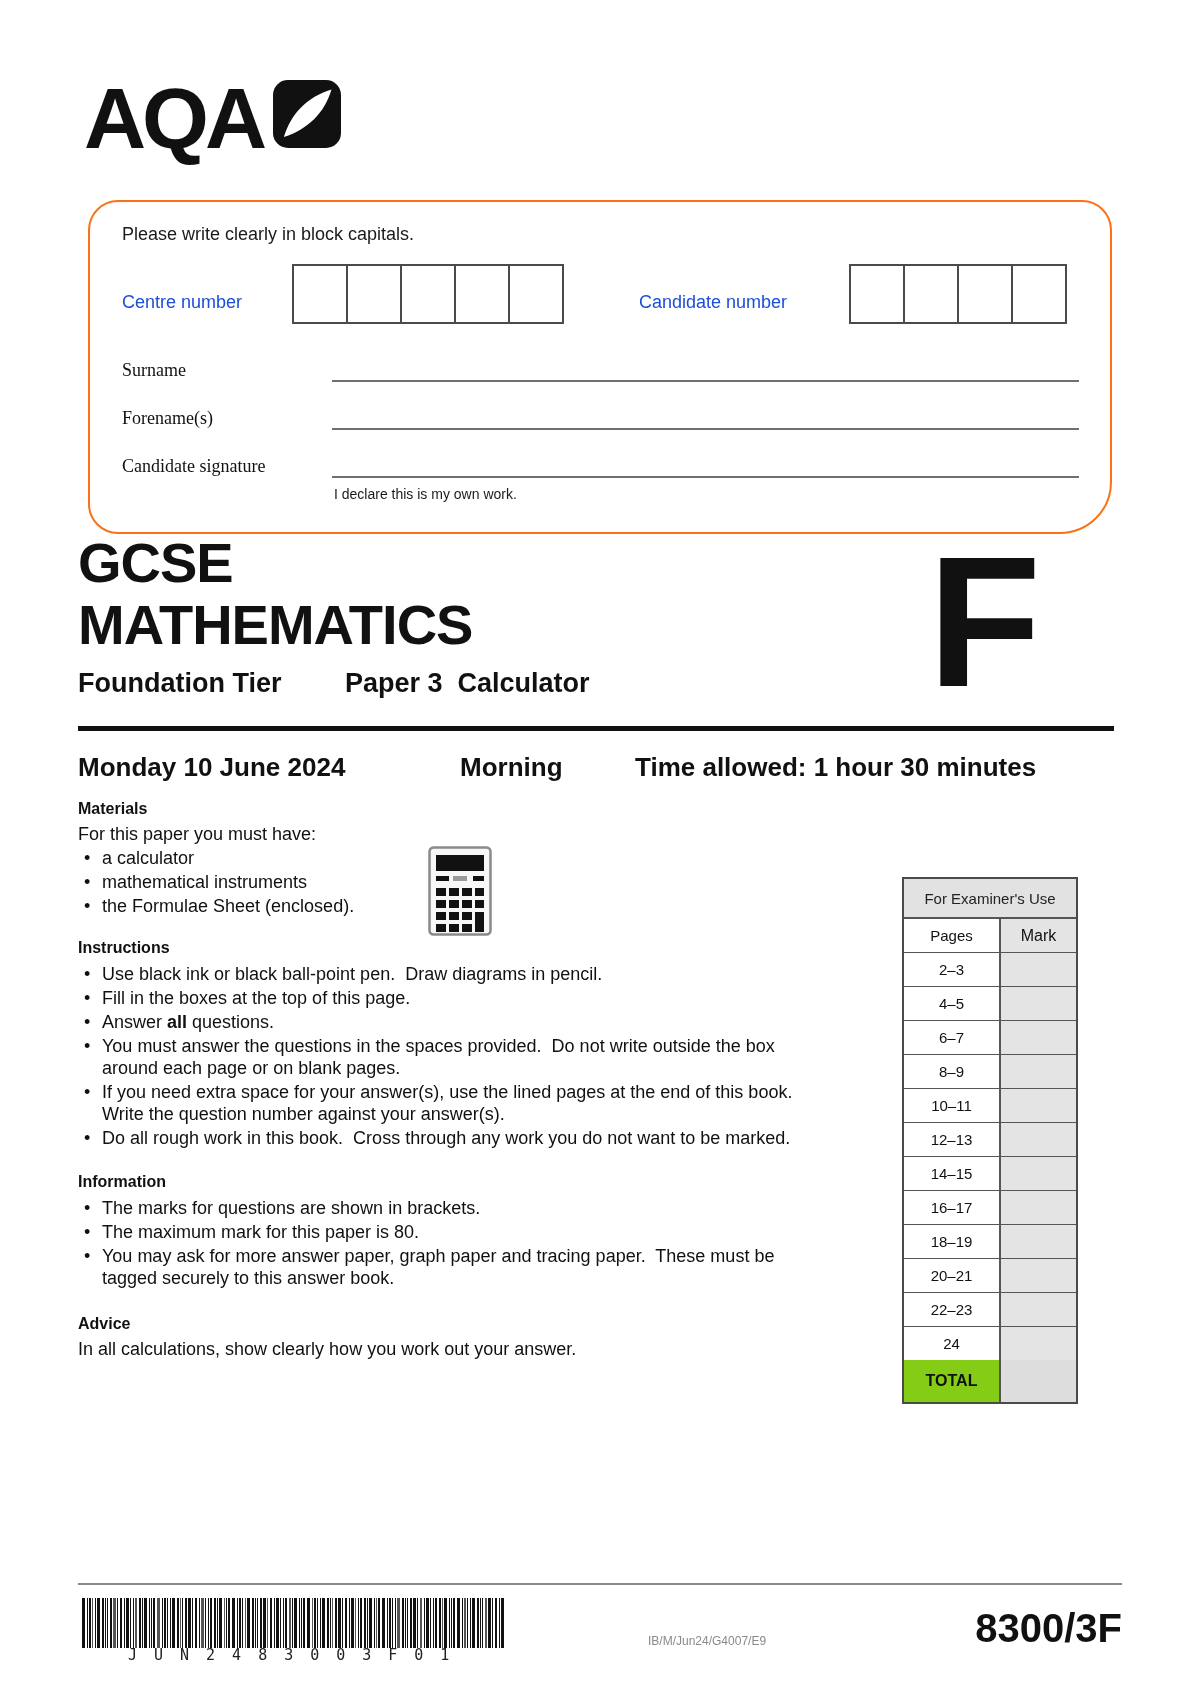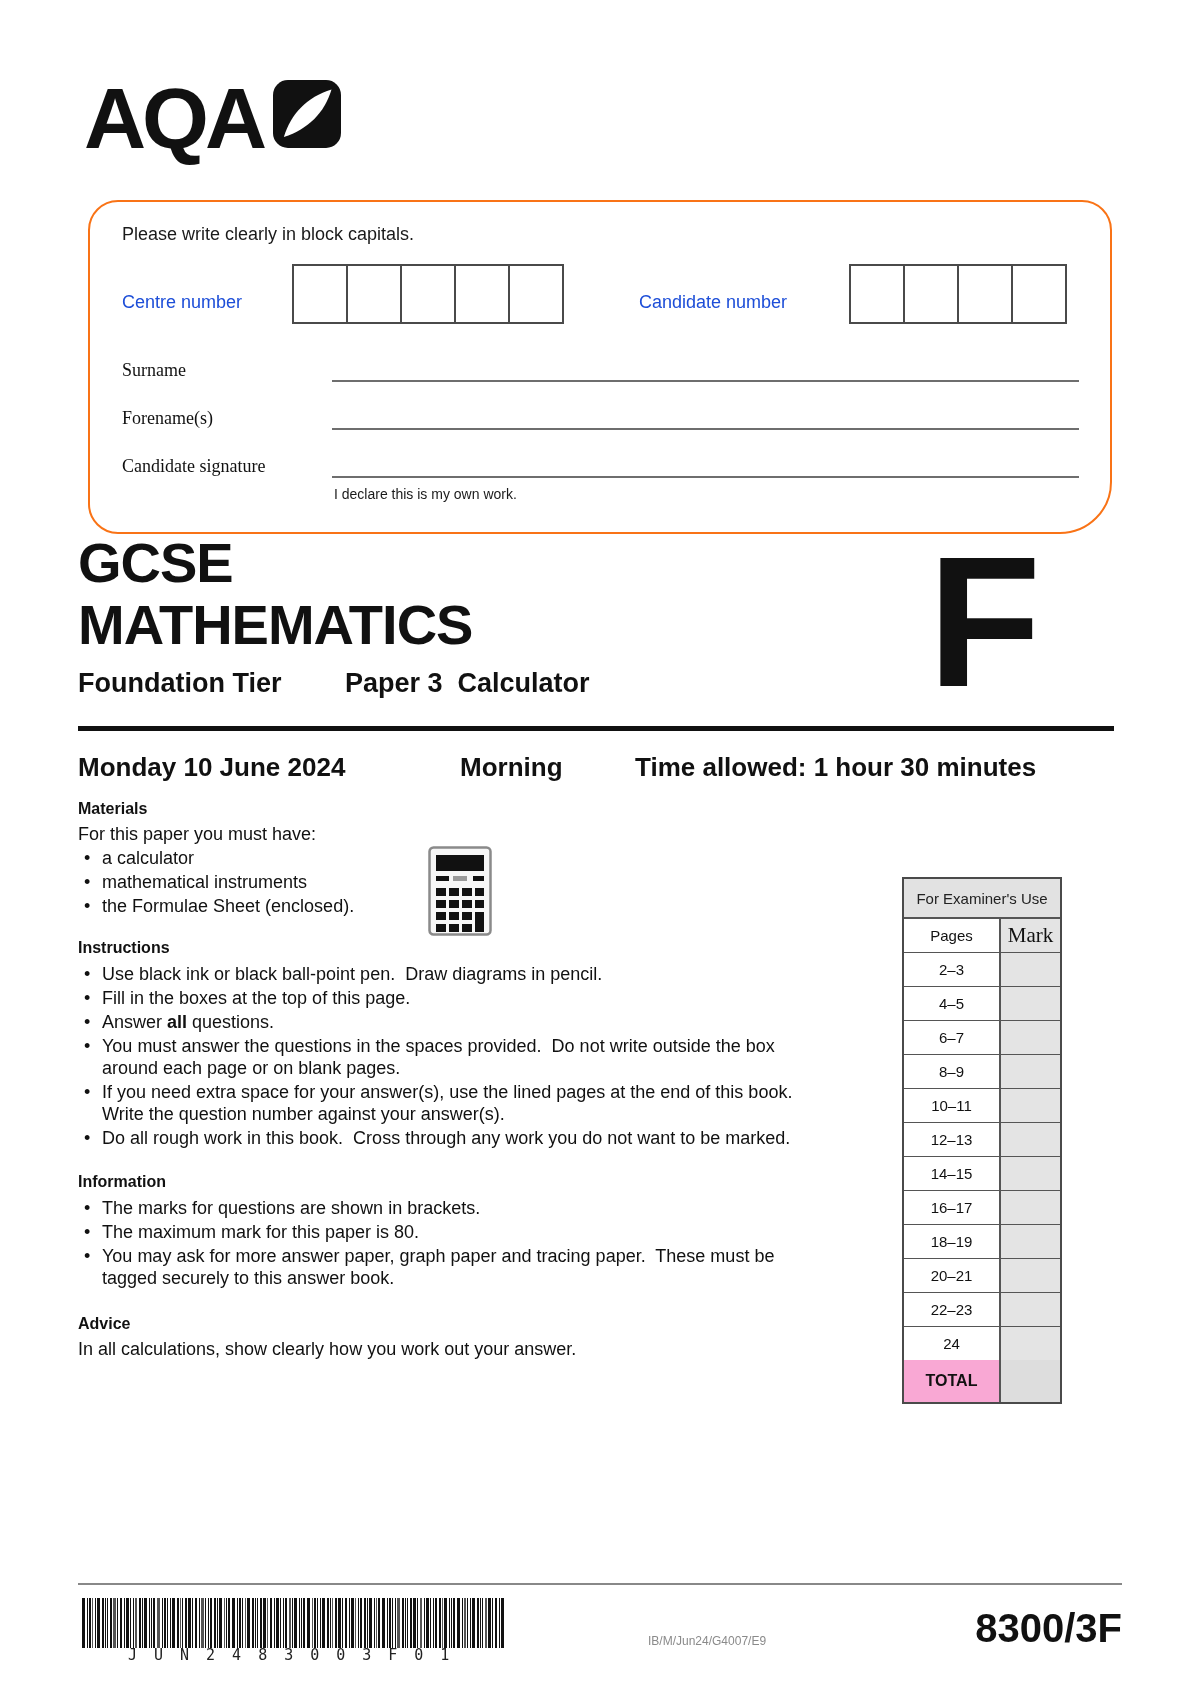--- a/index.html
+++ b/index.html
@@ -55,30 +55,30 @@
   ul.blist li { position:relative; padding-left:24px; font-size:18px; line-height:22px; margin:0 0 2px 0; }
   ul.blist li::before { content:"•"; position:absolute; left:6px; top:0; }
   .li-text { white-space:pre-wrap; }
   .gap-instructions { margin-top:22px; }
   .gap-information { margin-top:24px; }
   .gap-advice { margin-top:26px; }
   .advice-text { font-size:18px; margin-top:4px; white-space:pre-wrap; }
   
   .calc { position:absolute; left:428px; top:846px; }
   
-  .xt { position:absolute; left:902px; top:877px; width:160px; border:2px solid #4a4a4a; box-sizing:border-box; background:#fff; }
+  .xt { position:absolute; left:902px; top:877px; width:176px; border:2px solid #4a4a4a; box-sizing:border-box; background:#fff; }
   .xt-title { height:38px; display:flex; align-items:center; justify-content:center; background:#e2e2e2; border-bottom:2px solid #555; font-size:15px; color:#222; }
   .xt-row { display:flex; height:33px; border-bottom:1px solid #555; }
   .xt-row:last-child { border-bottom:none; }
   .xt-c1 { width:97px; border-right:2px solid #555; display:flex; align-items:center; justify-content:center; font-size:15px; background:#fff; box-sizing:border-box; }
-  .xt-c2 { flex:1; background:#e4e4e4; display:flex; align-items:center; justify-content:center; font-size:21px;font-family:Liberation Serif, serif; }
+  .xt-c2 { flex:1; background:#e4e4e4; display:flex; align-items:center; justify-content:center; font-size:16px; }
   .xt-head .xt-c1 { background:#fff; }
   .xt-head .xt-c2 { background:#e4e4e4; }
   .xt-total { height:42px; }
-  .xt-total .xt-c1 { background:#f9a8d4; font-weight:700; font-size:16px; }
+  .xt-total .xt-c1 { background:#84cc16; font-weight:700; font-size:16px; }
   .xt-total .xt-c2 { background:#ddd; }
   
   .foot-rule { position:absolute; left:78px; top:1583px; width:1044px; height:2px; background:#888; }
   .barcode { position:absolute; left:80px; top:1598px; }
   .barcode-text { position:absolute; left:128px; top:1646px; font-family:"DejaVu Sans Mono", monospace; font-size:15px; letter-spacing:17px; color:#222; }
   .ref-code { position:absolute; left:648px; top:1634px; font-size:12px; color:#8a8a8a; }
   .paper-code { position:absolute; right:78px; top:1606px; font-size:40px; font-weight:800; }
 </style>
 </head>
 <body>

